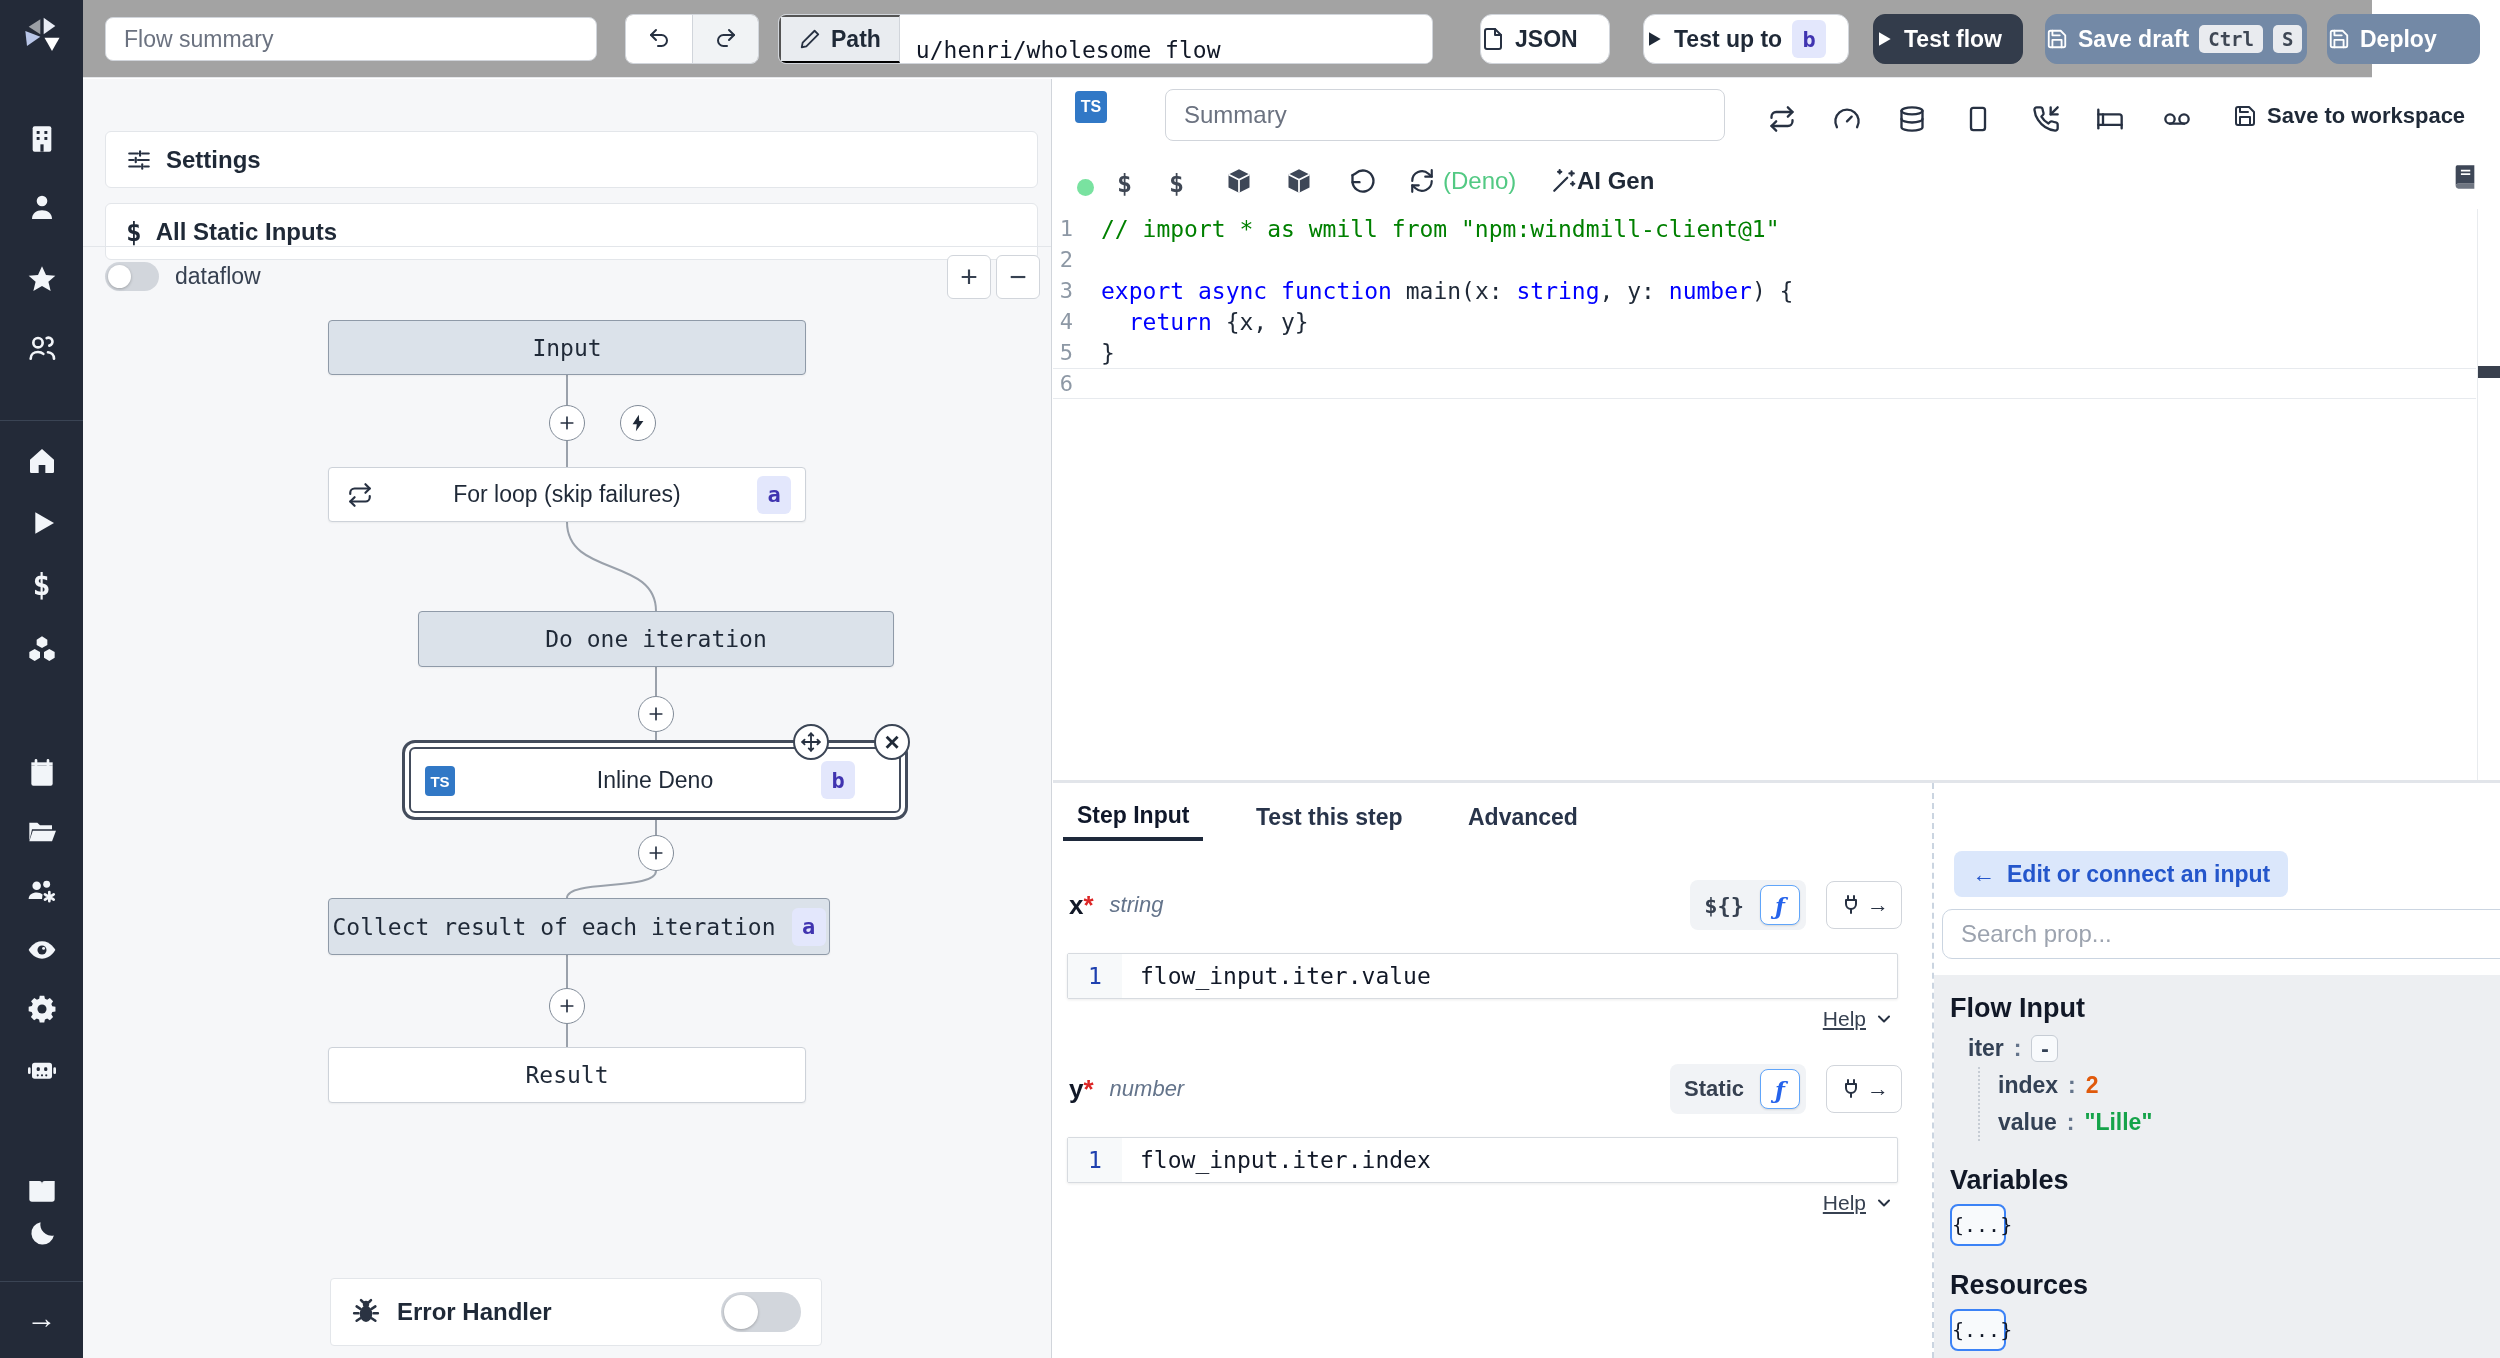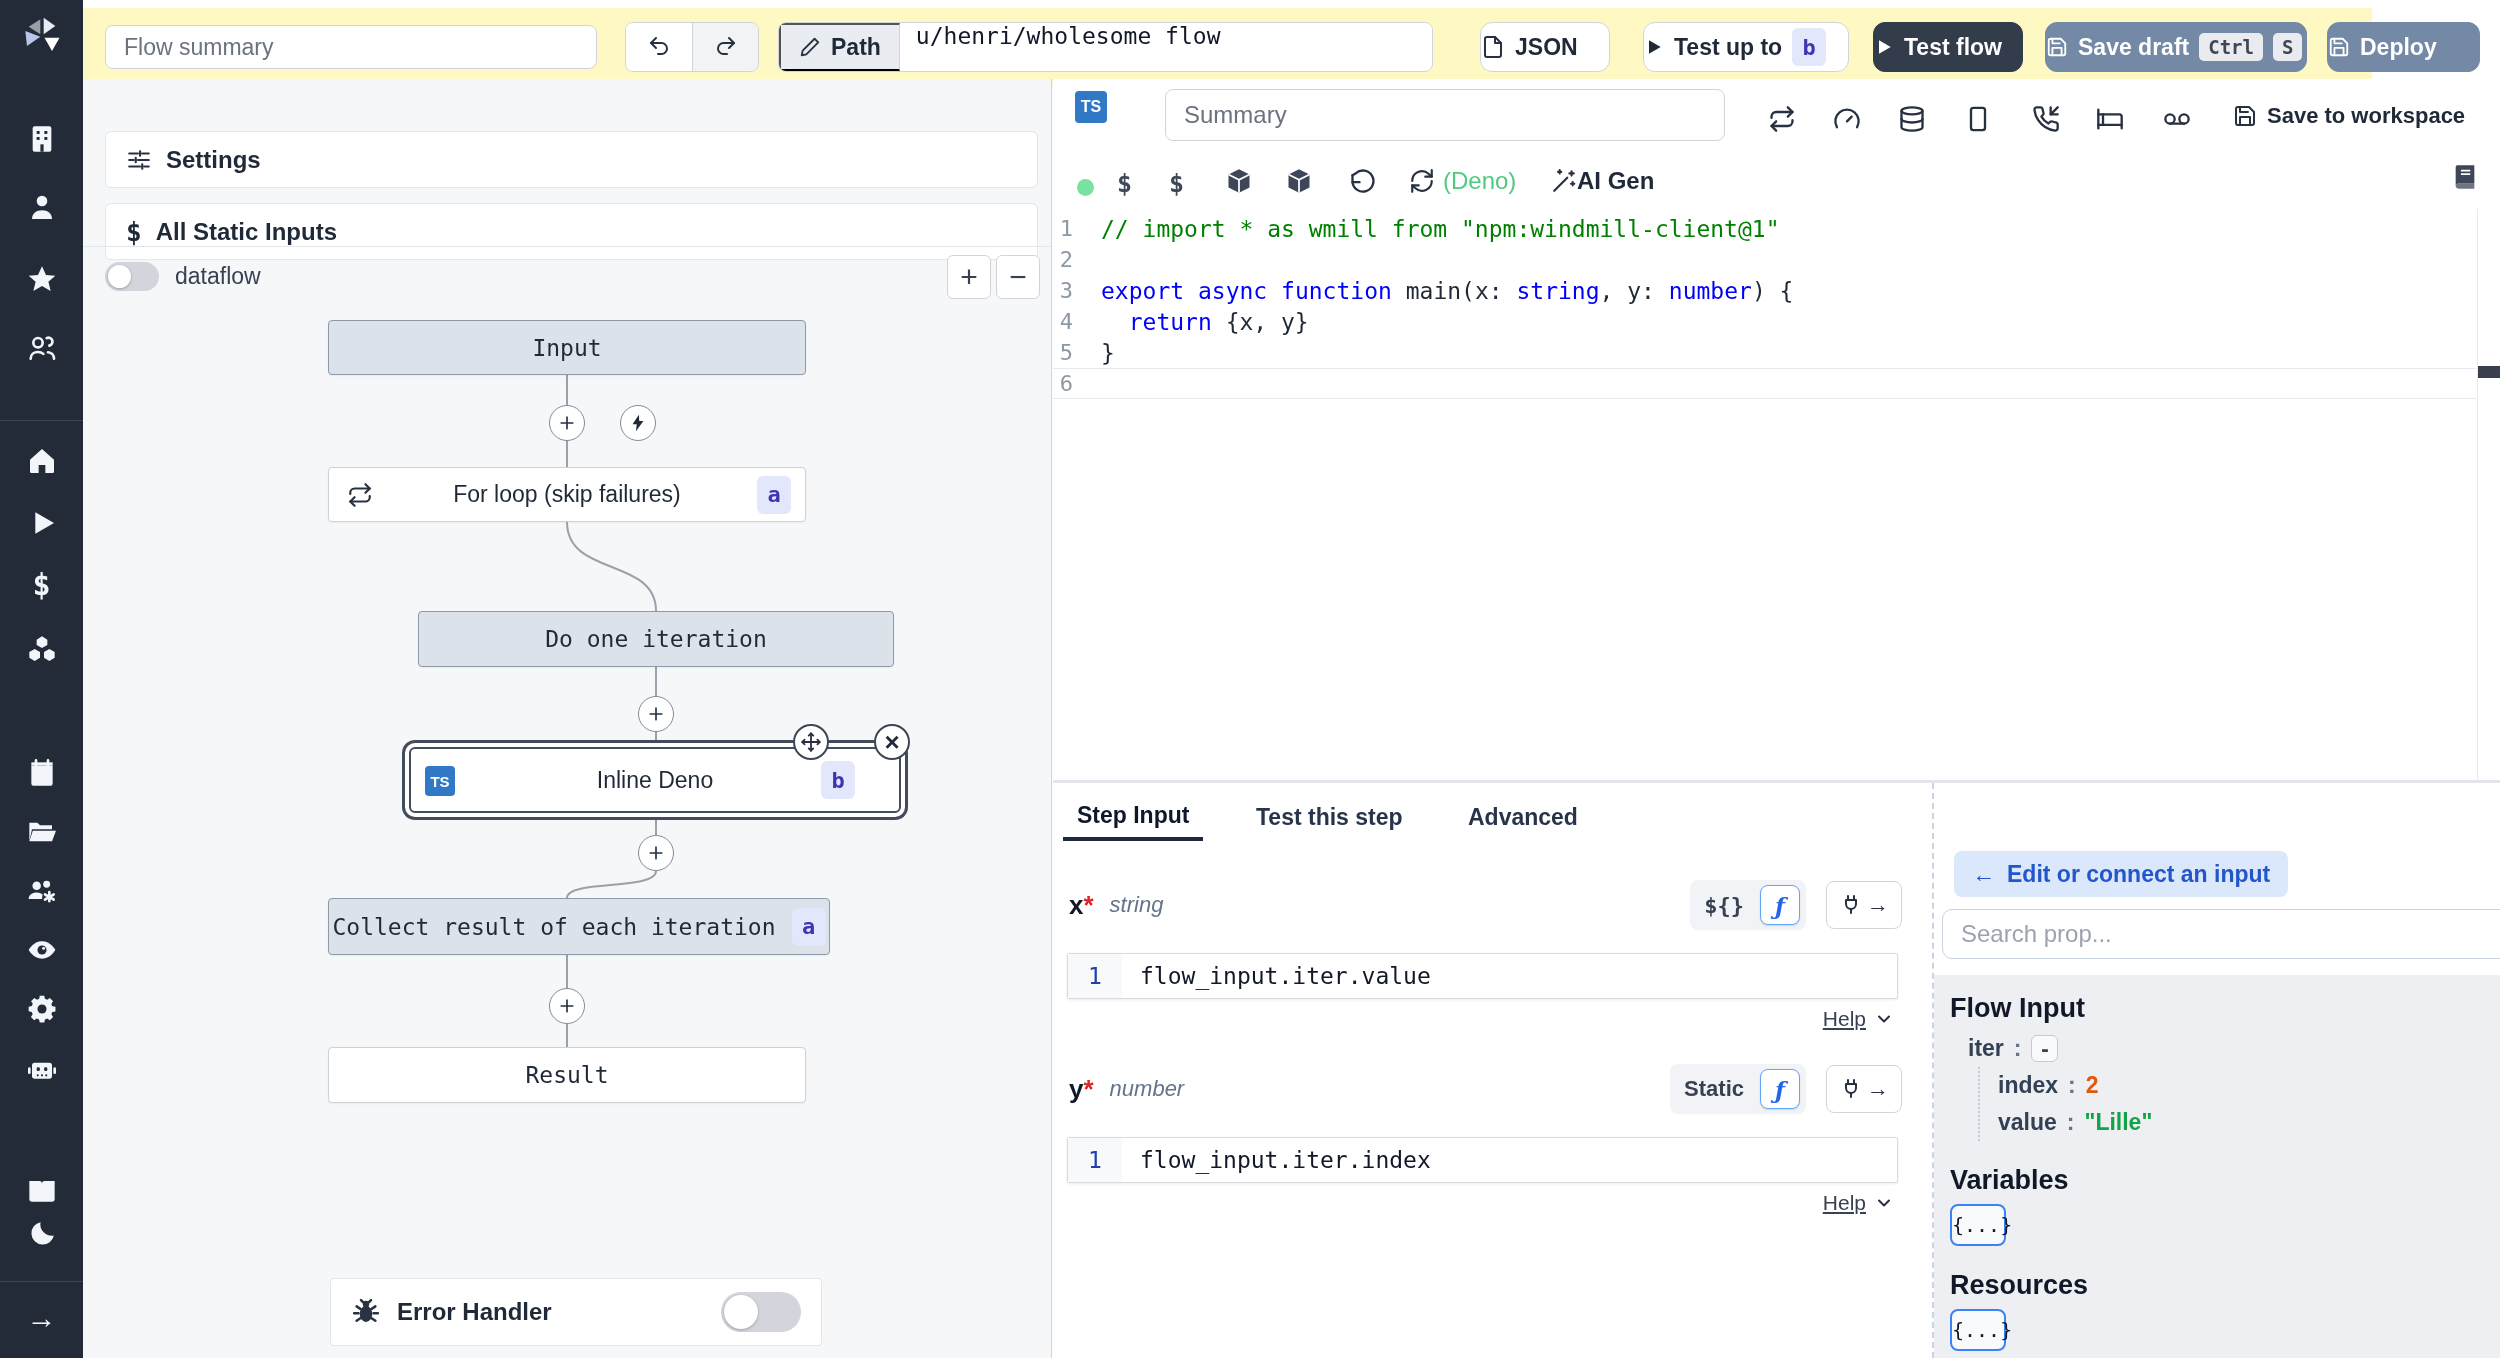--- a/index.html
+++ b/index.html
@@ -11,23 +11,23 @@
   .sidebar { position:absolute; left:0; top:0; width:83px; height:1358px; background:#232a38; z-index:5; }
   .sb { position:absolute; left:50%; transform:translate(-50%,-50%); width:40px; height:40px;
         display:flex; align-items:center; justify-content:center; background:none; border:none; cursor:pointer; }
   .sb svg { width:32px; height:32px; }
   .sb .glyph { color:#f2f5f9; font-size:30px; font-weight:bold; line-height:1; }
   .sb-div { position:absolute; left:0; right:0; height:1px; background:#3a4454; }
   .iw { stroke:#f2f5f9; fill:none; stroke-width:2; stroke-linecap:round; stroke-linejoin:round; }
   .ifill { fill:#f2f5f9; stroke:none; }
 
   
-  .topbar { position:absolute; left:83px; top:8px; width:2289px; height:78px; background:#fef9c3;
+  .topbar { position:absolute; left:83px; top:0; width:2289px; height:78px; background:#a3a3a3;
             border-bottom:1px solid #e5e7eb; }
-  .tb-abs { position:absolute; display:flex; align-items:flex-start; }
+  .tb-abs { position:absolute; display:flex; align-items:flex-end; }
   .txt-input { border:1px solid #d1d5db; border-radius:8px; font-size:23px; color:#111827; padding:0 18px; outline:none; background:#fff; }
   .txt-input::placeholder { color:#6b7280; }
   .undo-redo { left:542px; top:14px; height:50px; border:1px solid #d1d5db; border-radius:8px; overflow:hidden; }
   .undo-redo button { width:66px; height:100%; background:#fff; border:none; display:flex; align-items:center; justify-content:center; cursor:pointer; }
   .undo-redo button + button { border-left:1px solid #d1d5db; background:#f1f3f5; }
   .ic { stroke:#273142; fill:none; stroke-width:2; stroke-linecap:round; stroke-linejoin:round; }
   .path-group { left:695px; top:14px; width:655px; height:50px; border:1px solid #d1d5db; border-radius:8px; overflow:hidden; background:#fff; }
   .path-seg { display:flex; align-items:center; gap:10px; background:#e9ecf0; height:100%; padding:0 18px; border-right:1px solid #d1d5db;
               font-size:23px; font-weight:700; color:#1f2937; }
   .path-val { flex:1; border:none; outline:none; font-family:"DejaVu Sans Mono",monospace; font-size:23px; color:#111827; padding:0 16px; }

